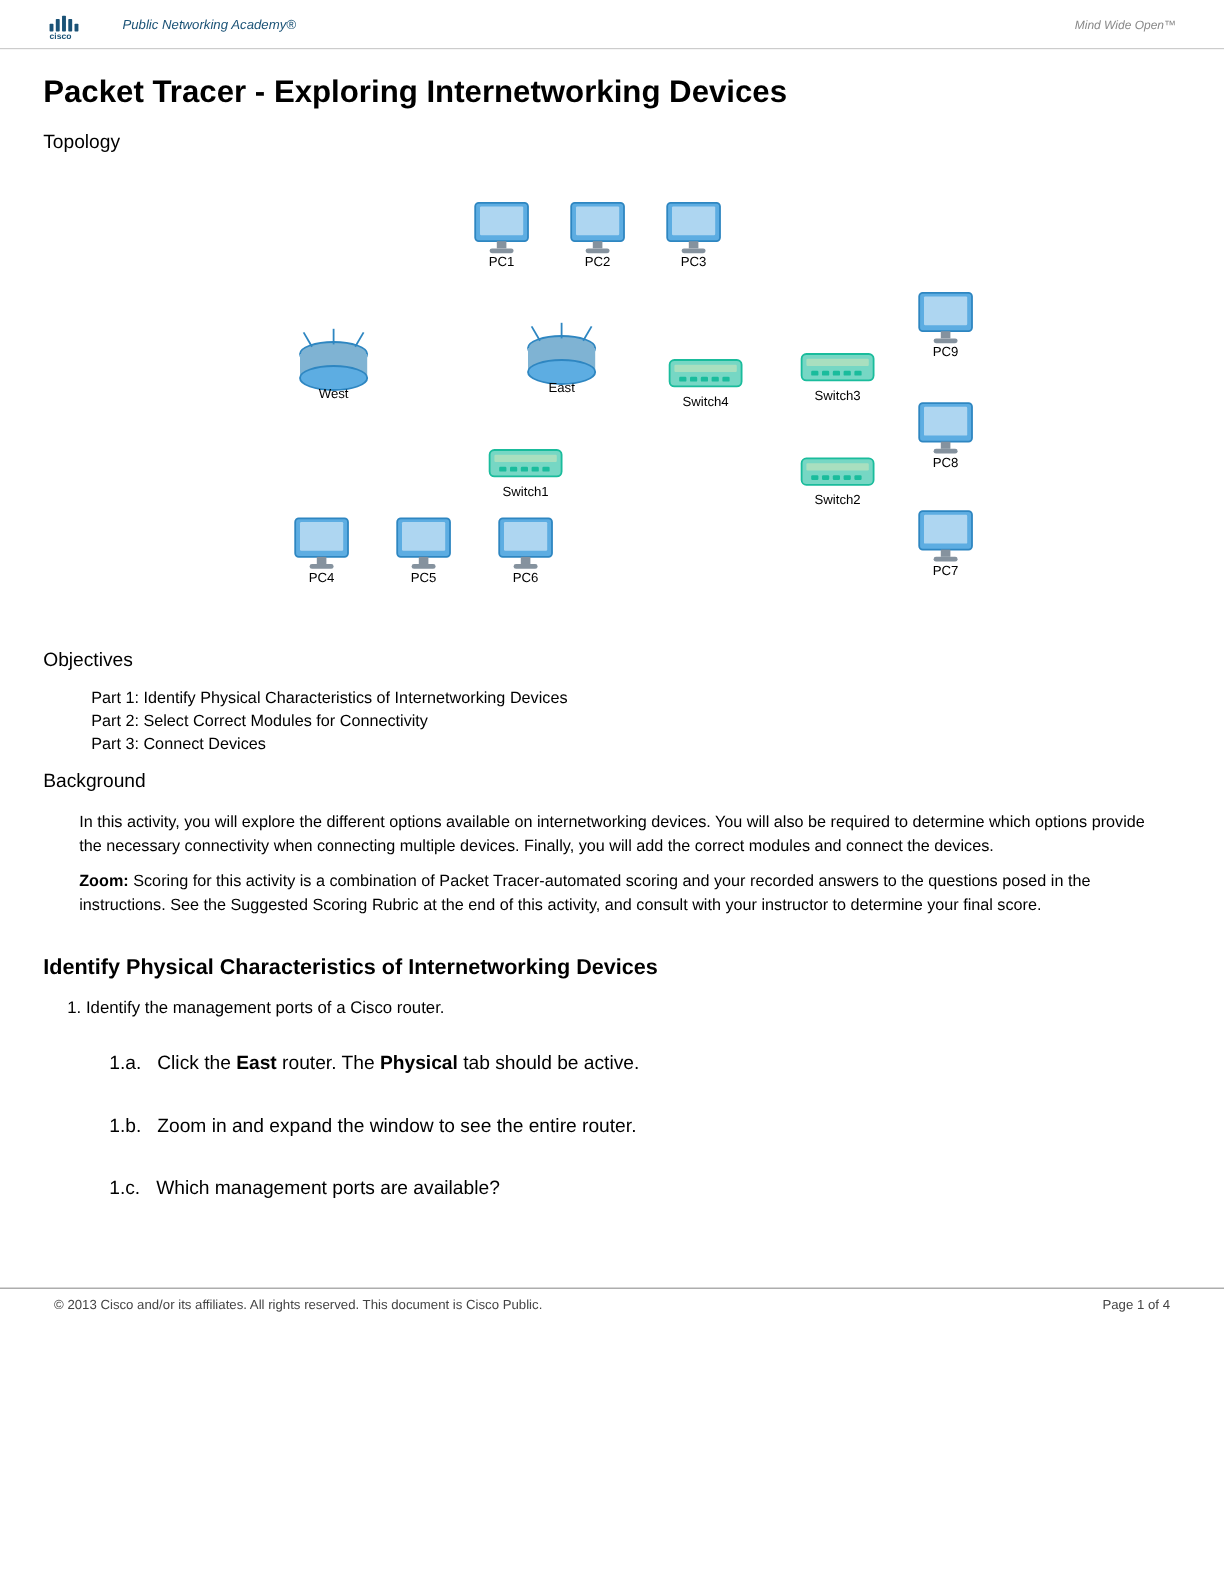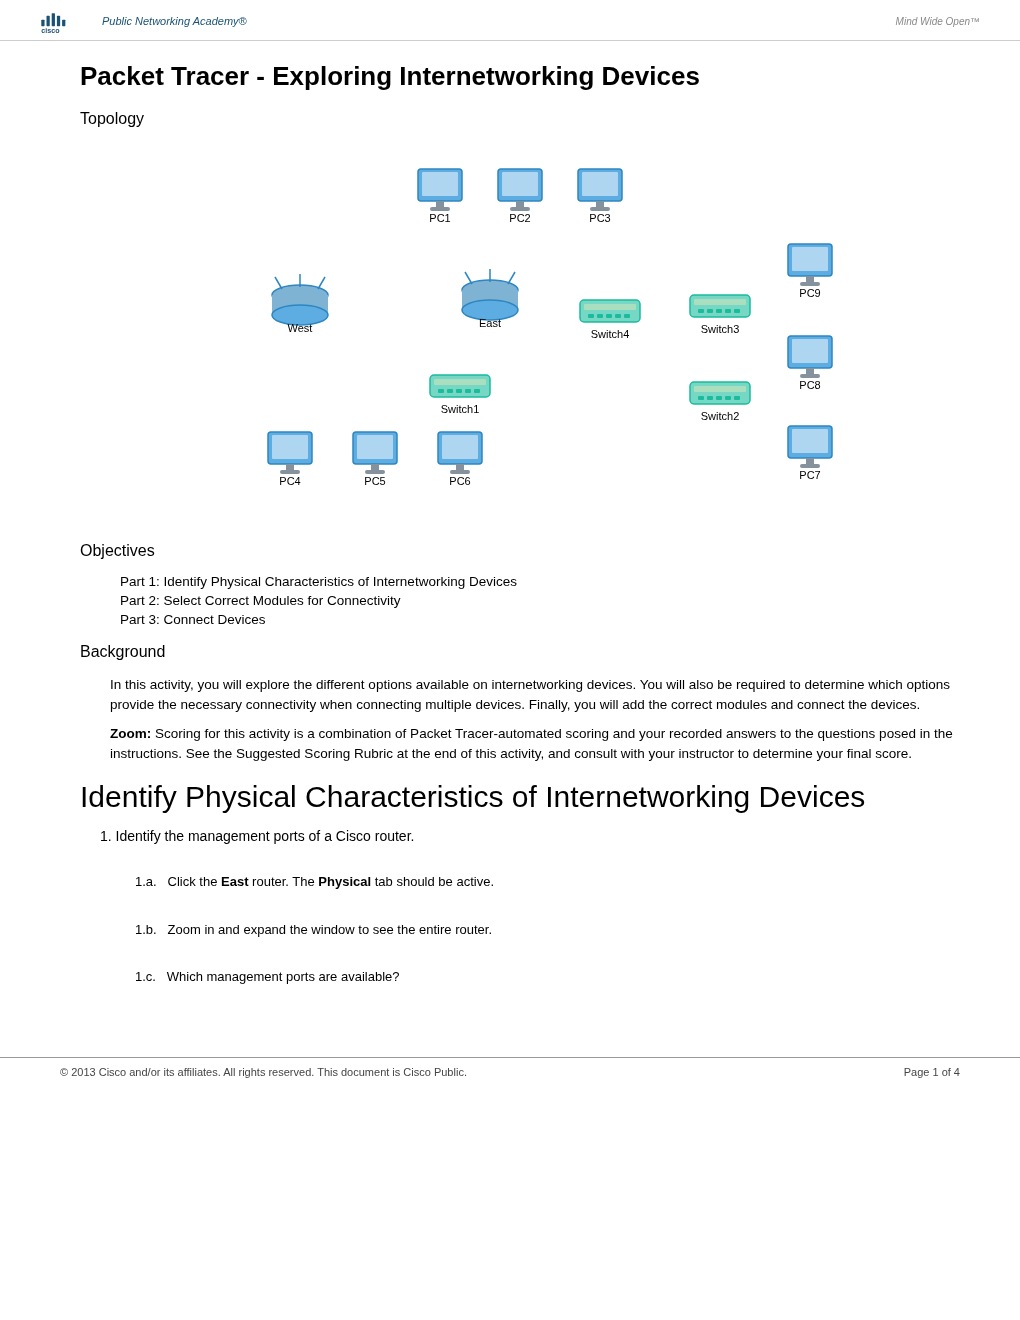--- a/index.html
+++ b/index.html
@@ -35,21 +35,21 @@
       font-style: italic;
     }
     .mind-wide-open {
       font-size: 10px;
       color: #888;
       font-style: italic;
     }
 
     
     .main {
-      padding: 20px 60px 30px 80px;
+      padding: 20px 60px 30px 36px;
     }
 
     .page-title {
       font-size: 26px;
       font-weight: bold;
       color: #000;
       margin-bottom: 18px;
       border-bottom: none;
     }
 
@@ -95,52 +95,52 @@
     }
     .note-text {
       font-size: 13.5px;
       margin-left: 30px;
       margin-bottom: 8px;
       line-height: 1.5;
     }
 
     
     .big-section-title {
-      font-size: 30px;
-      font-weight: normal;
+      font-size: 18px;
+      font-weight: bold;
       color: #000;
-      margin-top: 16px;
+      margin-top: 32px;
       margin-bottom: 14px;
       border-bottom: none;
     }
 
     
     .num-section {
       margin-bottom: 10px;
     }
     .num-heading {
       font-size: 14px;
       font-weight: normal;
       margin-left: 20px;
       margin-bottom: 6px;
     }
     .sub-items {
       margin-left: 55px;
     }
     .sub-item {
-      font-size: 13px;
+      font-size: 16px;
       margin-bottom: 5px;
       line-height: 1.5;
       margin-top: 28px;
     }
 
     
     .footer {
       border-top: 1px solid #999;
-      padding: 8px 60px;
+      padding: 8px 45px;
       display: flex;
       justify-content: space-between;
       align-items: center;
       margin-top: 30px;
     }
     .footer-text {
       font-size: 11px;
       color: #444;
     }
     .footer-page {

